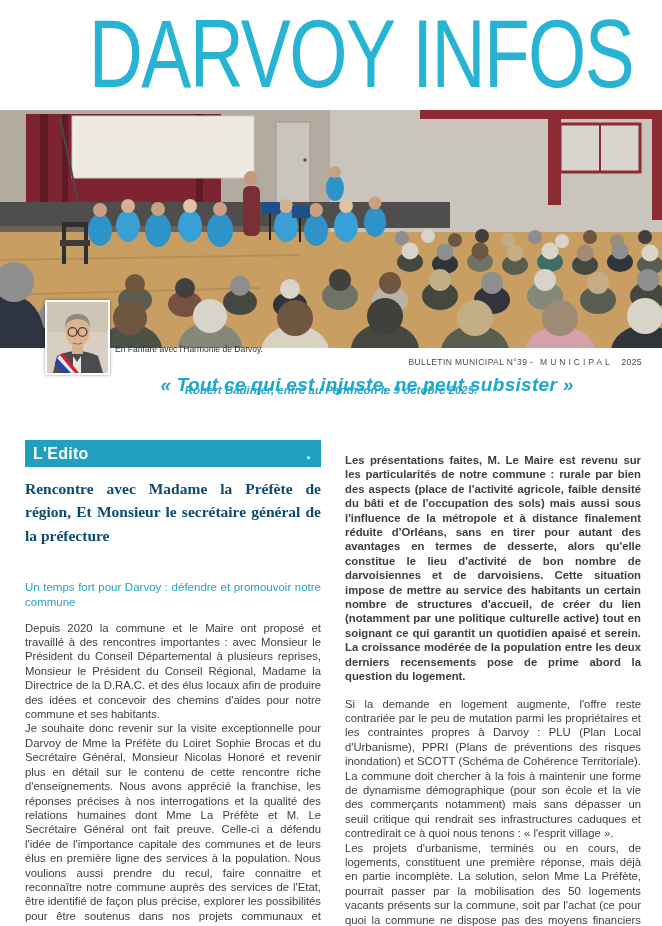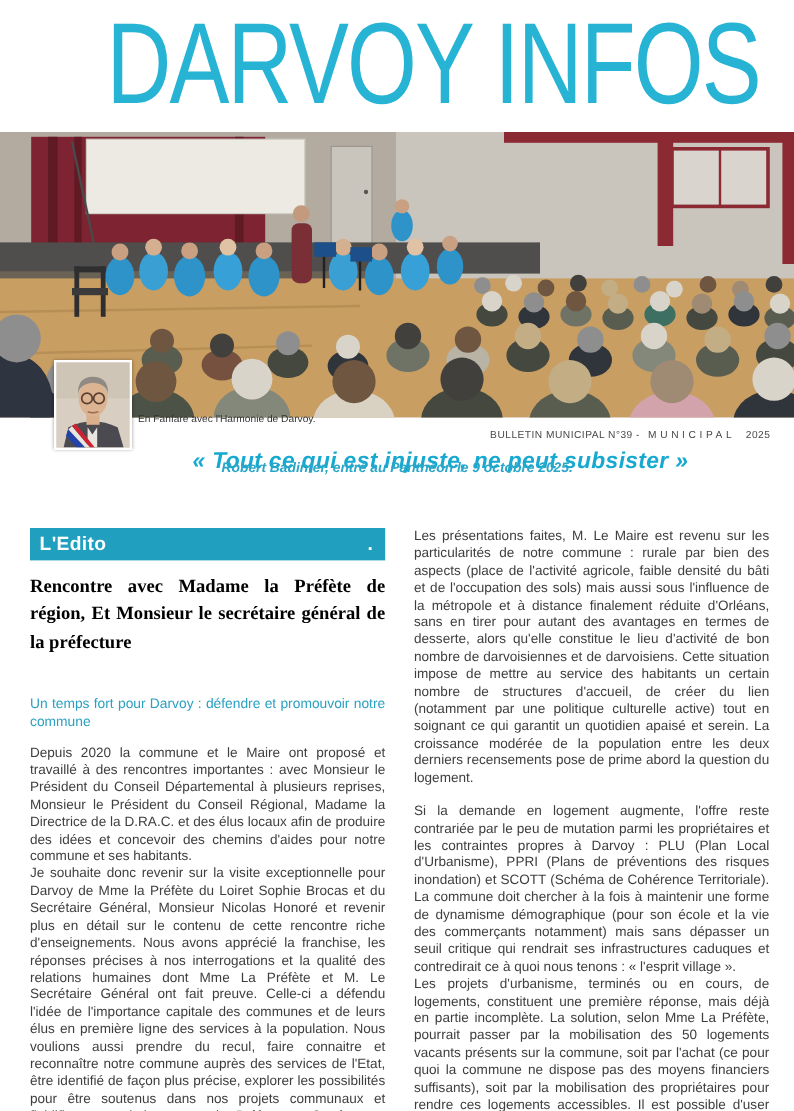--- a/index.html
+++ b/index.html
@@ -42,31 +42,31 @@
   
   .columns{position:absolute;top:440px;left:25px;width:617px;display:flex;gap:24px;}
   .col{width:296px;}
   .edito-bar{
     height:27px;line-height:27px;background:#219fbe;color:#ffffff;
     font-size:16px;font-weight:bold;padding:0 10px 0 8px;letter-spacing:.3px;
   }
   .edito-bar .dot{float:right;font-weight:bold;}
   .edito-headline{
     margin-top:10px;font-family:"Liberation Serif",serif;font-weight:bold;
-    font-size:15.5px;line-height:1.5;color:#000000;text-align:justify;
+    font-size:15.5px;line-height:1.5;color:#0c4a6e;text-align:justify;
   }
   .edito-subhead{
     margin-top:33px;font-size:11.5px;font-weight:normal;color:#2aa0c2;
     line-height:1.3;text-align:justify;
   }
   .body-text{margin-top:11px;font-size:11.3px;line-height:14.4px;text-align:justify;color:#3e3e3e;}
   .body-text p{margin:0;}
   .rc-heading{font-size:11.5px;font-weight:bold;color:#2aa0c2;margin:0;}
   .rc-sec1 .rc-heading{margin-top:8px;}
-  .rc-sec1 .body-text{margin-top:0;}
+  .rc-sec1 .body-text{margin-top:13px;font-weight:bold;}
   .rc-sec2 .rc-heading{margin-top:15px;}
   .rc-sec2 .body-text{margin-top:13px;}
   .rc-sec2 .body-text p + p{margin-top:0;}
 </style>
 </head>
 <body>
 
 <div class="page">
 
   <div class="masthead">

